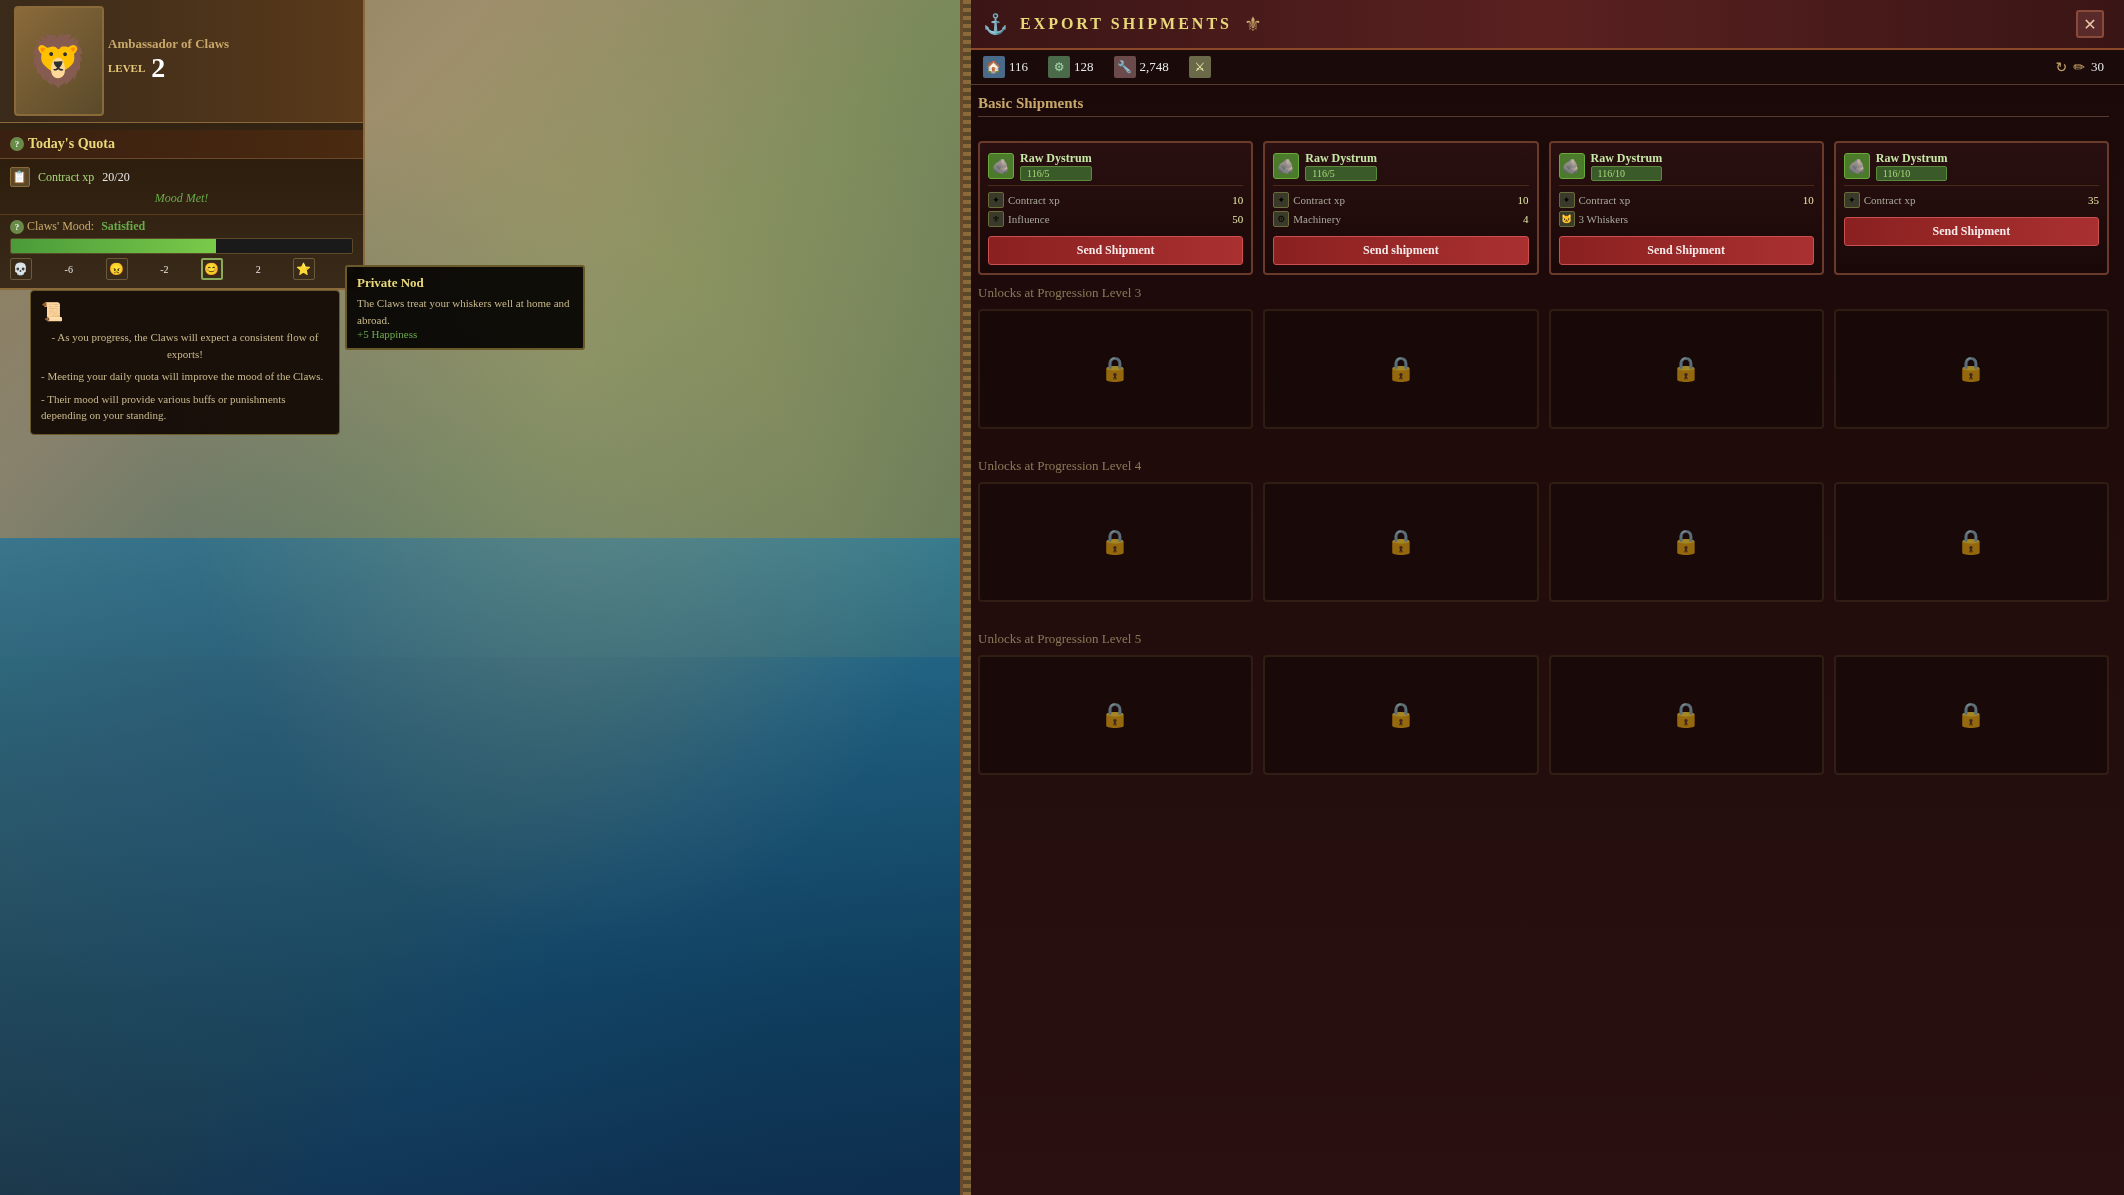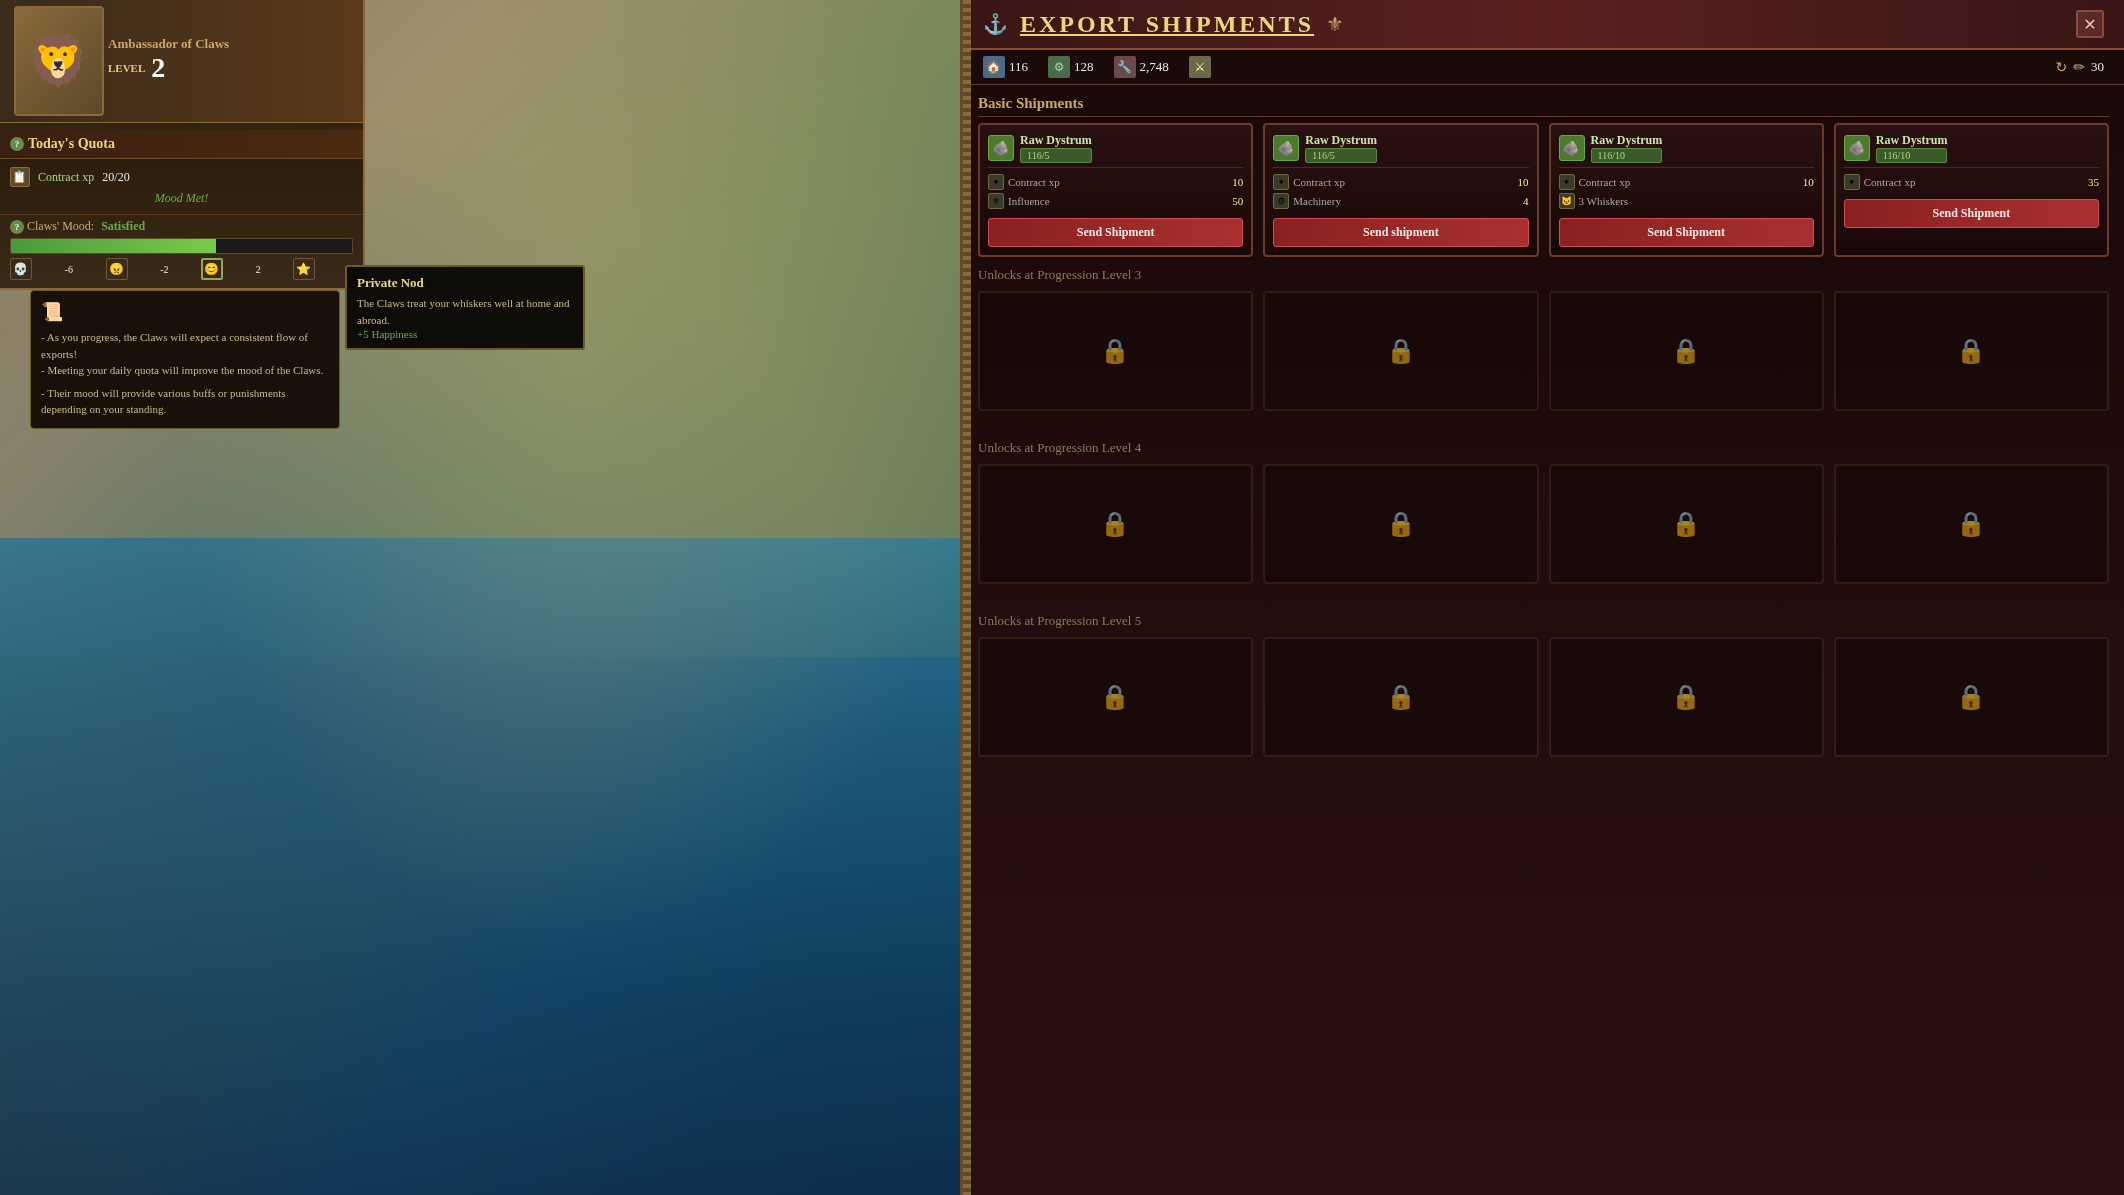--- a/index.html
+++ b/index.html
@@ -389,24 +389,23 @@
       gap: 12px;
     }
 
     .export-icon {
       font-size: 20px;
       color: #c8a86a;
     }
 
     .export-title {
       color: #e8d87a;
-      font-size: 24px;
+      font-size: 16px;
       font-weight: bold;
       letter-spacing: 3px;
-      text-decoration: underline;
     }
 
     .close-btn {
       width: 28px;
       height: 28px;
       background: #5a2a2a;
       border: 2px solid #8a4a3a;
       border-radius: 3px;
       display: flex;
       align-items: center;
@@ -465,21 +464,21 @@
 
     
     .shipments-section {
       padding: 10px 15px;
     }
 
     .section-header {
       color: #c8a86a;
       font-size: 15px;
       font-weight: bold;
-      margin-bottom: 6px;
+      margin-bottom: 24px;
       padding-bottom: 4px;
       border-bottom: 1px solid #5a3a2a;
     }
 
     .shipment-cards-row {
       display: flex;
       gap: 10px;
       margin-bottom: 10px;
     }
 
@@ -716,21 +715,21 @@
       <span class="mood-number">2</span>
       <div class="mood-icon">⭐</div>
       <span class="mood-number">6</span>
     </div>
   </div>
 </div>
 
 <div id="info-panel">
   <div class="info-icon">📜</div>
   <div class="info-text">
-    <div style="">- As you progress, the Claws will expect a consistent flow of exports!</div>
+    <div style="margin-bottom:6px;text-align:center;">- As you progress, the Claws will expect a consistent flow of exports!</div>
     <div style="margin-bottom:6px;">- Meeting your daily quota will improve the mood of the Claws.</div>
     <div>- Their mood will provide various buffs or punishments depending on your standing.</div>
   </div>
 </div>
 
 <div id="tooltip-box">
   <div class="tooltip-title">Private Nod</div>
   <div class="tooltip-body">The Claws treat your whiskers well at home and abroad.</div>
   <div class="tooltip-bonus">+5 Happiness</div>
 </div>

